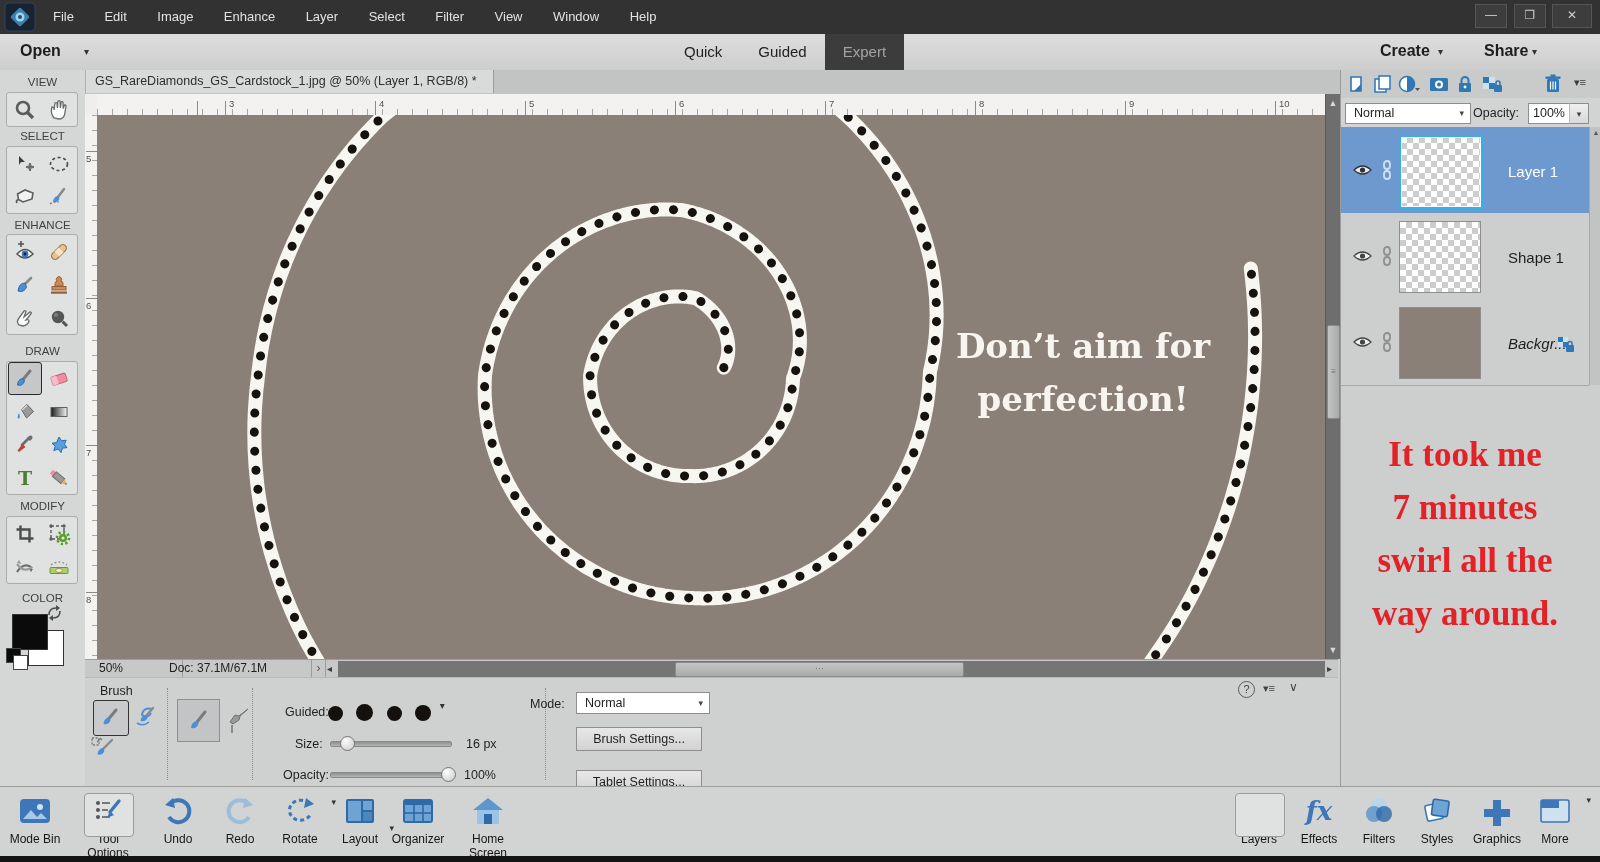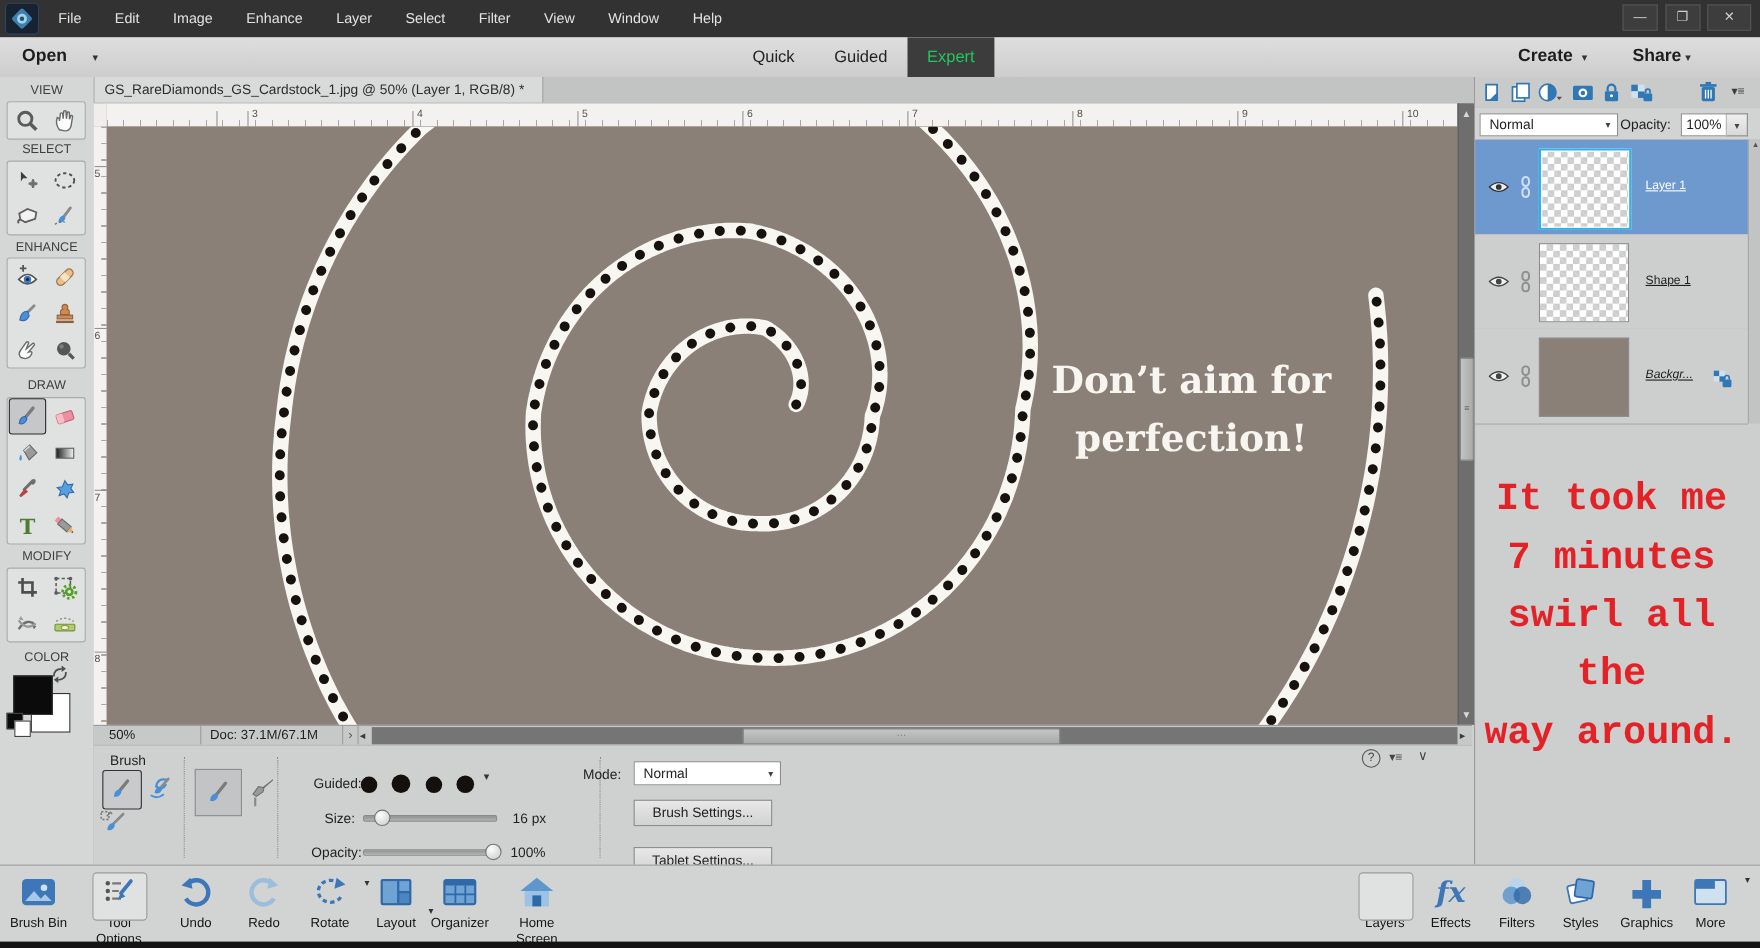--- a/index.html
+++ b/index.html
@@ -7,21 +7,21 @@
   .abs{position:absolute;}
   .nosel{user-select:none;}
   
   #titlebar{left:0;top:0;width:1600px;height:34px;background:#323232;color:#dedede;}
   .menu-item{display:inline-block;padding:9px 13px 0 13px;font-size:13px;color:#e2e2e2;cursor:default;}
   .winbtn{width:30px;height:22px;background:#3d3d3d;border:1px solid #565656;color:#cfcfcf;
     text-align:center;line-height:20px;font-size:12px;display:inline-block;margin-left:2px;}
   
   #actionbar{left:0;top:34px;width:1600px;height:36px;background:linear-gradient(#dedede,#cdcdcd);border-bottom:1px solid #a8a8a8;}
   .mode{font-size:15px;color:#222;padding:9px 18px;display:inline-block;}
-  .mode.active{background:#3c3c3c;color:#22c55e;}
+  .mode.active{background:#3c3c3c;color:#a3a3a3;}
   .bold15{font-size:16px;font-weight:bold;color:#1d1d1d;}
   .caret{font-size:10px;color:#333;}
   
   #tabbar{left:85px;top:70px;width:1255px;height:24px;background:#c2c3c3;border-bottom:1px solid #9a9a9a;}
   #doc-tab{left:0;top:0;width:398px;height:23px;background:#d9dada;border-right:1px solid #9a9a9a;
     font-size:12.5px;color:#2e2e2e;line-height:23px;padding-left:10px;}
   
   #toolbox{left:0;top:70px;width:85px;height:716px;background:#d5d6d6;border-right:1px solid #b0b0b0;}
   .tb-label{width:85px;text-align:center;font-size:11.5px;color:#3f3f3f;}
   .tb-box{left:6px;width:70px;background:#e0e1e1;border:1px solid #ababab;border-radius:3px;
@@ -67,28 +67,28 @@
     border:1px solid #8e8e8e;font-size:12.5px;color:#1f1f1f;text-align:center;line-height:22px;}
   .pse-select{position:absolute;background:#fff;border:1px solid #8e8e8e;font-size:12.5px;color:#1f1f1f;}
   .sel-arrow{position:absolute;right:2px;top:2px;bottom:2px;width:16px;border-left:1px solid #bbb;
     color:#444;font-size:9px;text-align:center;display:flex;align-items:center;justify-content:center;background:linear-gradient(#efefef,#d8d8d8);}
   .bdot{display:inline-block;background:#14100d;border-radius:50%;}
   
   #rightpanel{left:1340px;top:70px;width:260px;height:716px;background:#cdcece;border-left:1px solid #9a9a9a;}
   #lp-iconrow{position:absolute;left:0;top:0;width:260px;height:28px;background:#c9caca;border-bottom:1px solid #aaa;}
   #lp-blendrow{position:absolute;left:0;top:28px;width:260px;height:29px;background:#d2d3d3;border-bottom:1px solid #aaa;}
   .layer-row{position:absolute;left:0;width:248px;height:86px;border-bottom:1px solid #a8a8a8;}
-  .layer-row .lname{position:absolute;left:155px;top:36px;font-size:11px;color:#1e1e1e;text-decoration:underline;}
+  .layer-row .lname{position:absolute;left:167px;top:36px;font-size:15px;color:#1e1e1e;}
   .checker{background-color:#fff;background-image:
     linear-gradient(45deg,#cdcdcd 25%,transparent 25%,transparent 75%,#cdcdcd 75%),
     linear-gradient(45deg,#cdcdcd 25%,transparent 25%,transparent 75%,#cdcdcd 75%);
     background-size:12px 12px;background-position:0 0,6px 6px;}
   .thumb{position:absolute;left:58px;top:8px;width:80px;height:70px;border:1px solid #8e8e8e;}
   #red-note{position:absolute;left:0px;top:358px;width:248px;text-align:center;
-    font-family:Liberation Mono, monospace;font-weight:bold;font-size:35px;line-height:53px;}
+    font-family:Liberation Serif, serif;font-weight:bold;font-size:35px;line-height:53px;}
   
   #taskbar{left:0;top:786px;width:1600px;height:70px;background:#d2d3d3;border-top:1px solid #9e9e9e;}
   .tk-item{position:absolute;top:4px;width:64px;text-align:center;}
   .tk-item .ticon{display:flex;width:64px;height:40px;align-items:center;justify-content:center;}
   .tk-item .tlabel{font-size:12px;color:#161616;margin-top:1px;}
   .tk-sel{position:absolute;top:2px;width:48px;height:42px;left:8px;background:#e0e1e1;border:1px solid #9b9b9b;border-radius:4px;}
   #blackbar{left:0;top:856px;width:1600px;height:6px;background:#141414;}
   .eye{width:19px;height:12px;}
   .glyph-sm{font-size:10px;color:#3c3c3c;}
 </style>
@@ -381,21 +381,21 @@
 </div>
 
 <div id="vscroll" class="abs">
   <div class="sb-arrow" style="top:2px">▲</div>
   <div id="vthumb" style="top:231px;height:92px;line-height:92px">≡</div>
   <div class="sb-arrow" style="bottom:2px">▼</div>
 </div>
 
 <div id="statusrow" class="abs">
   <div class="st-box" style="left:0;width:83px;padding-left:14px">50%</div>
-  <div class="st-box" style="left:84px;width:142px;text-align:center">Doc: 37.1M/67.1M</div>
+  <div class="st-box" style="left:84px;width:142px;">Doc: 37.1M/67.1M</div>
   <div class="st-box" style="left:227px;width:13px;text-align:center;color:#555">›</div>
   <span class="abs glyph-sm" style="left:242px;top:3px">◂</span>
   <div id="hscroll">
     <div id="hthumb">···</div>
   </div>
   <span class="abs glyph-sm" style="left:1242px;top:3px">▸</span>
 </div>
 
 <div id="tooloptions" class="abs">
   <div class="to-label" style="left:15px;top:6px">Brush</div>
@@ -586,21 +586,21 @@
 
 <div id="taskbar" class="abs">
   <div class="tk-item" style="left:3px">
     <div class="ticon">
         <svg width="34" height="28">
           <rect x="2" y="2" width="30" height="24" rx="4" fill="#3d77b8"></rect>
           <circle cx="22" cy="10" r="3" fill="#cfe3f5"></circle>
           <path d="M5 22 l8-9 6 7 4-4 6 6z" fill="#a8c8e8"></path>
         </svg>
       </div>
-    <div class="tlabel">Brush Bin</div>
+    <div class="tlabel">Mode Bin</div>
   </div>
 
   <div class="tk-item" style="left:76px">
     <div class="tk-sel"></div>
     <div class="ticon" style="position:relative">
         <svg width="32" height="30">
           <g fill="#555">
             <circle cx="6" cy="7" r="2"></circle>
             <circle cx="6" cy="14" r="2"></circle>
             <circle cx="6" cy="21" r="2"></circle>

